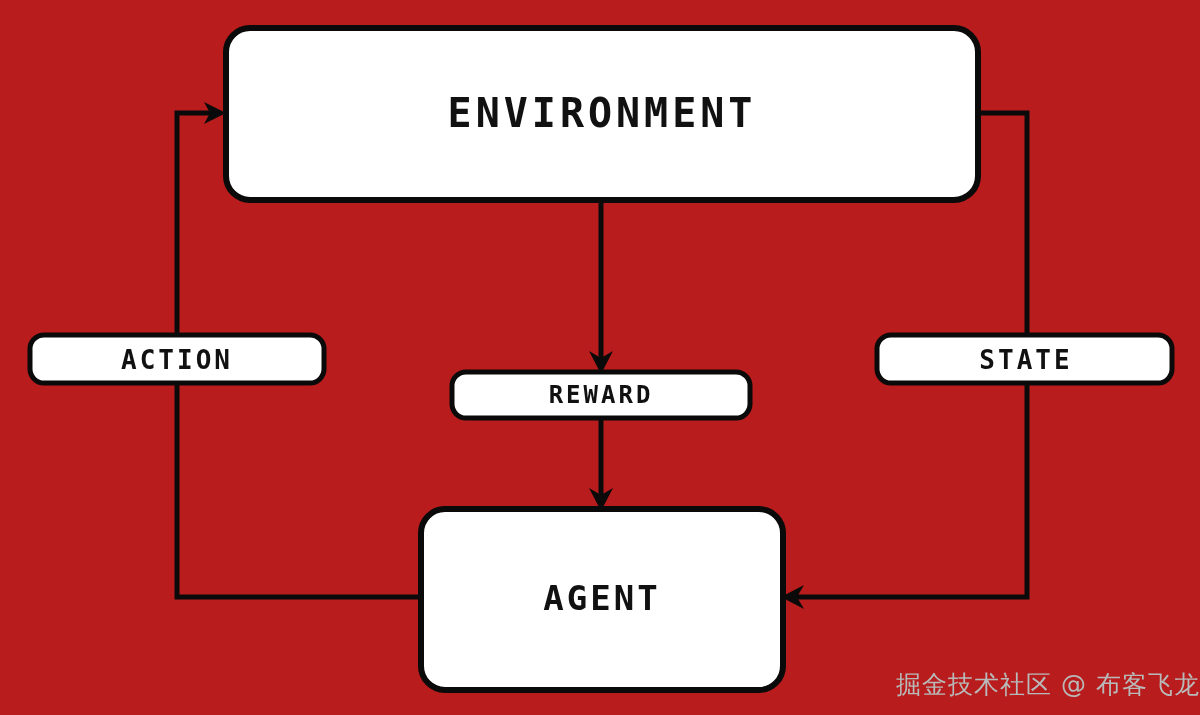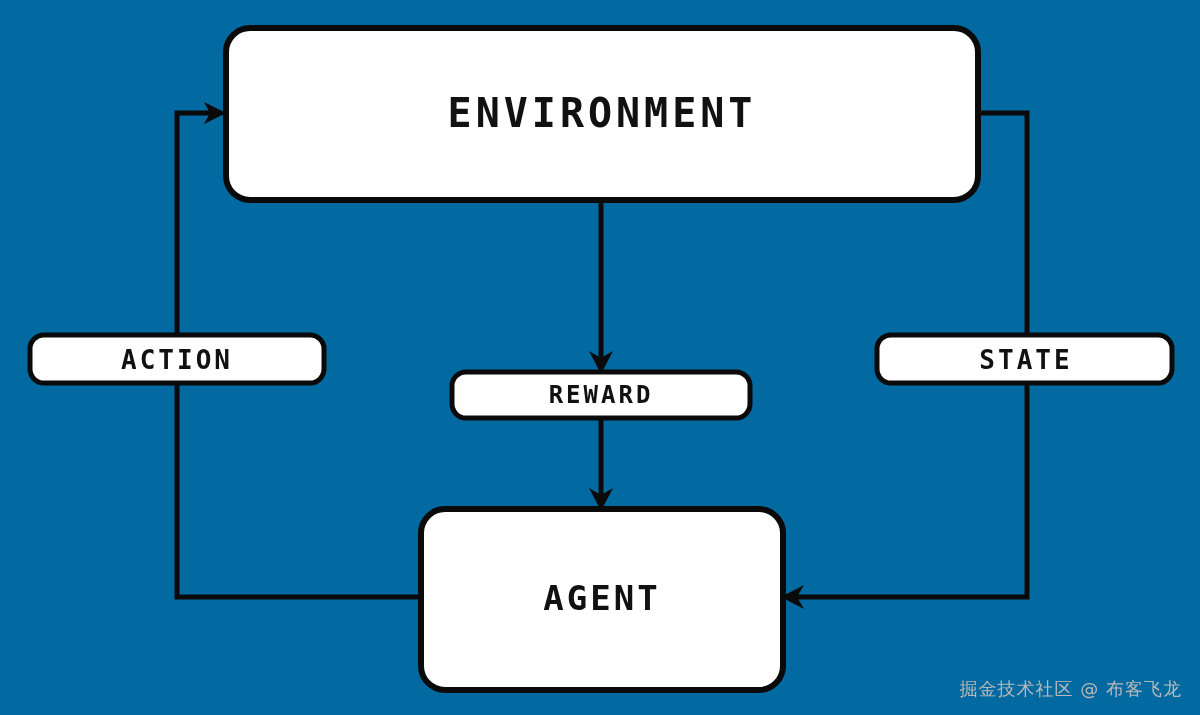--- a/index.html
+++ b/index.html
@@ -10,21 +10,21 @@
   body {
     width: 1200px;
     height: 715px;
     overflow: hidden;
     font-family: "DejaVu Sans", sans-serif;
   }
   #diagram-root {
     position: relative;
     width: 1200px;
     height: 715px;
-    background: #0369a1;
+    background: #b91c1c;
   }
   svg.diagram-canvas {
     display: block;
     width: 1200px;
     height: 715px;
   }
   .node-shape {
     fill: #ffffff;
     stroke: #0a0a0a;
   }
@@ -46,25 +46,25 @@
     stroke-width: 5;
     stroke-linecap: butt;
     stroke-linejoin: miter;
   }
   .arrow-head {
     fill: #0a0a0a;
     stroke: none;
   }
   .watermark-text {
     position: absolute;
-    right: 18px;
+    right: 0;
     bottom: 14px;
     color: #b9b9b9;
     font-family: "DejaVu Sans", sans-serif;
-    font-size: 18px;
+    font-size: 25px;
     letter-spacing: 1px;
     white-space: nowrap;
     user-select: none;
   }
 </style>
 </head>
 <body>
 
 <div id="diagram-root">
 

